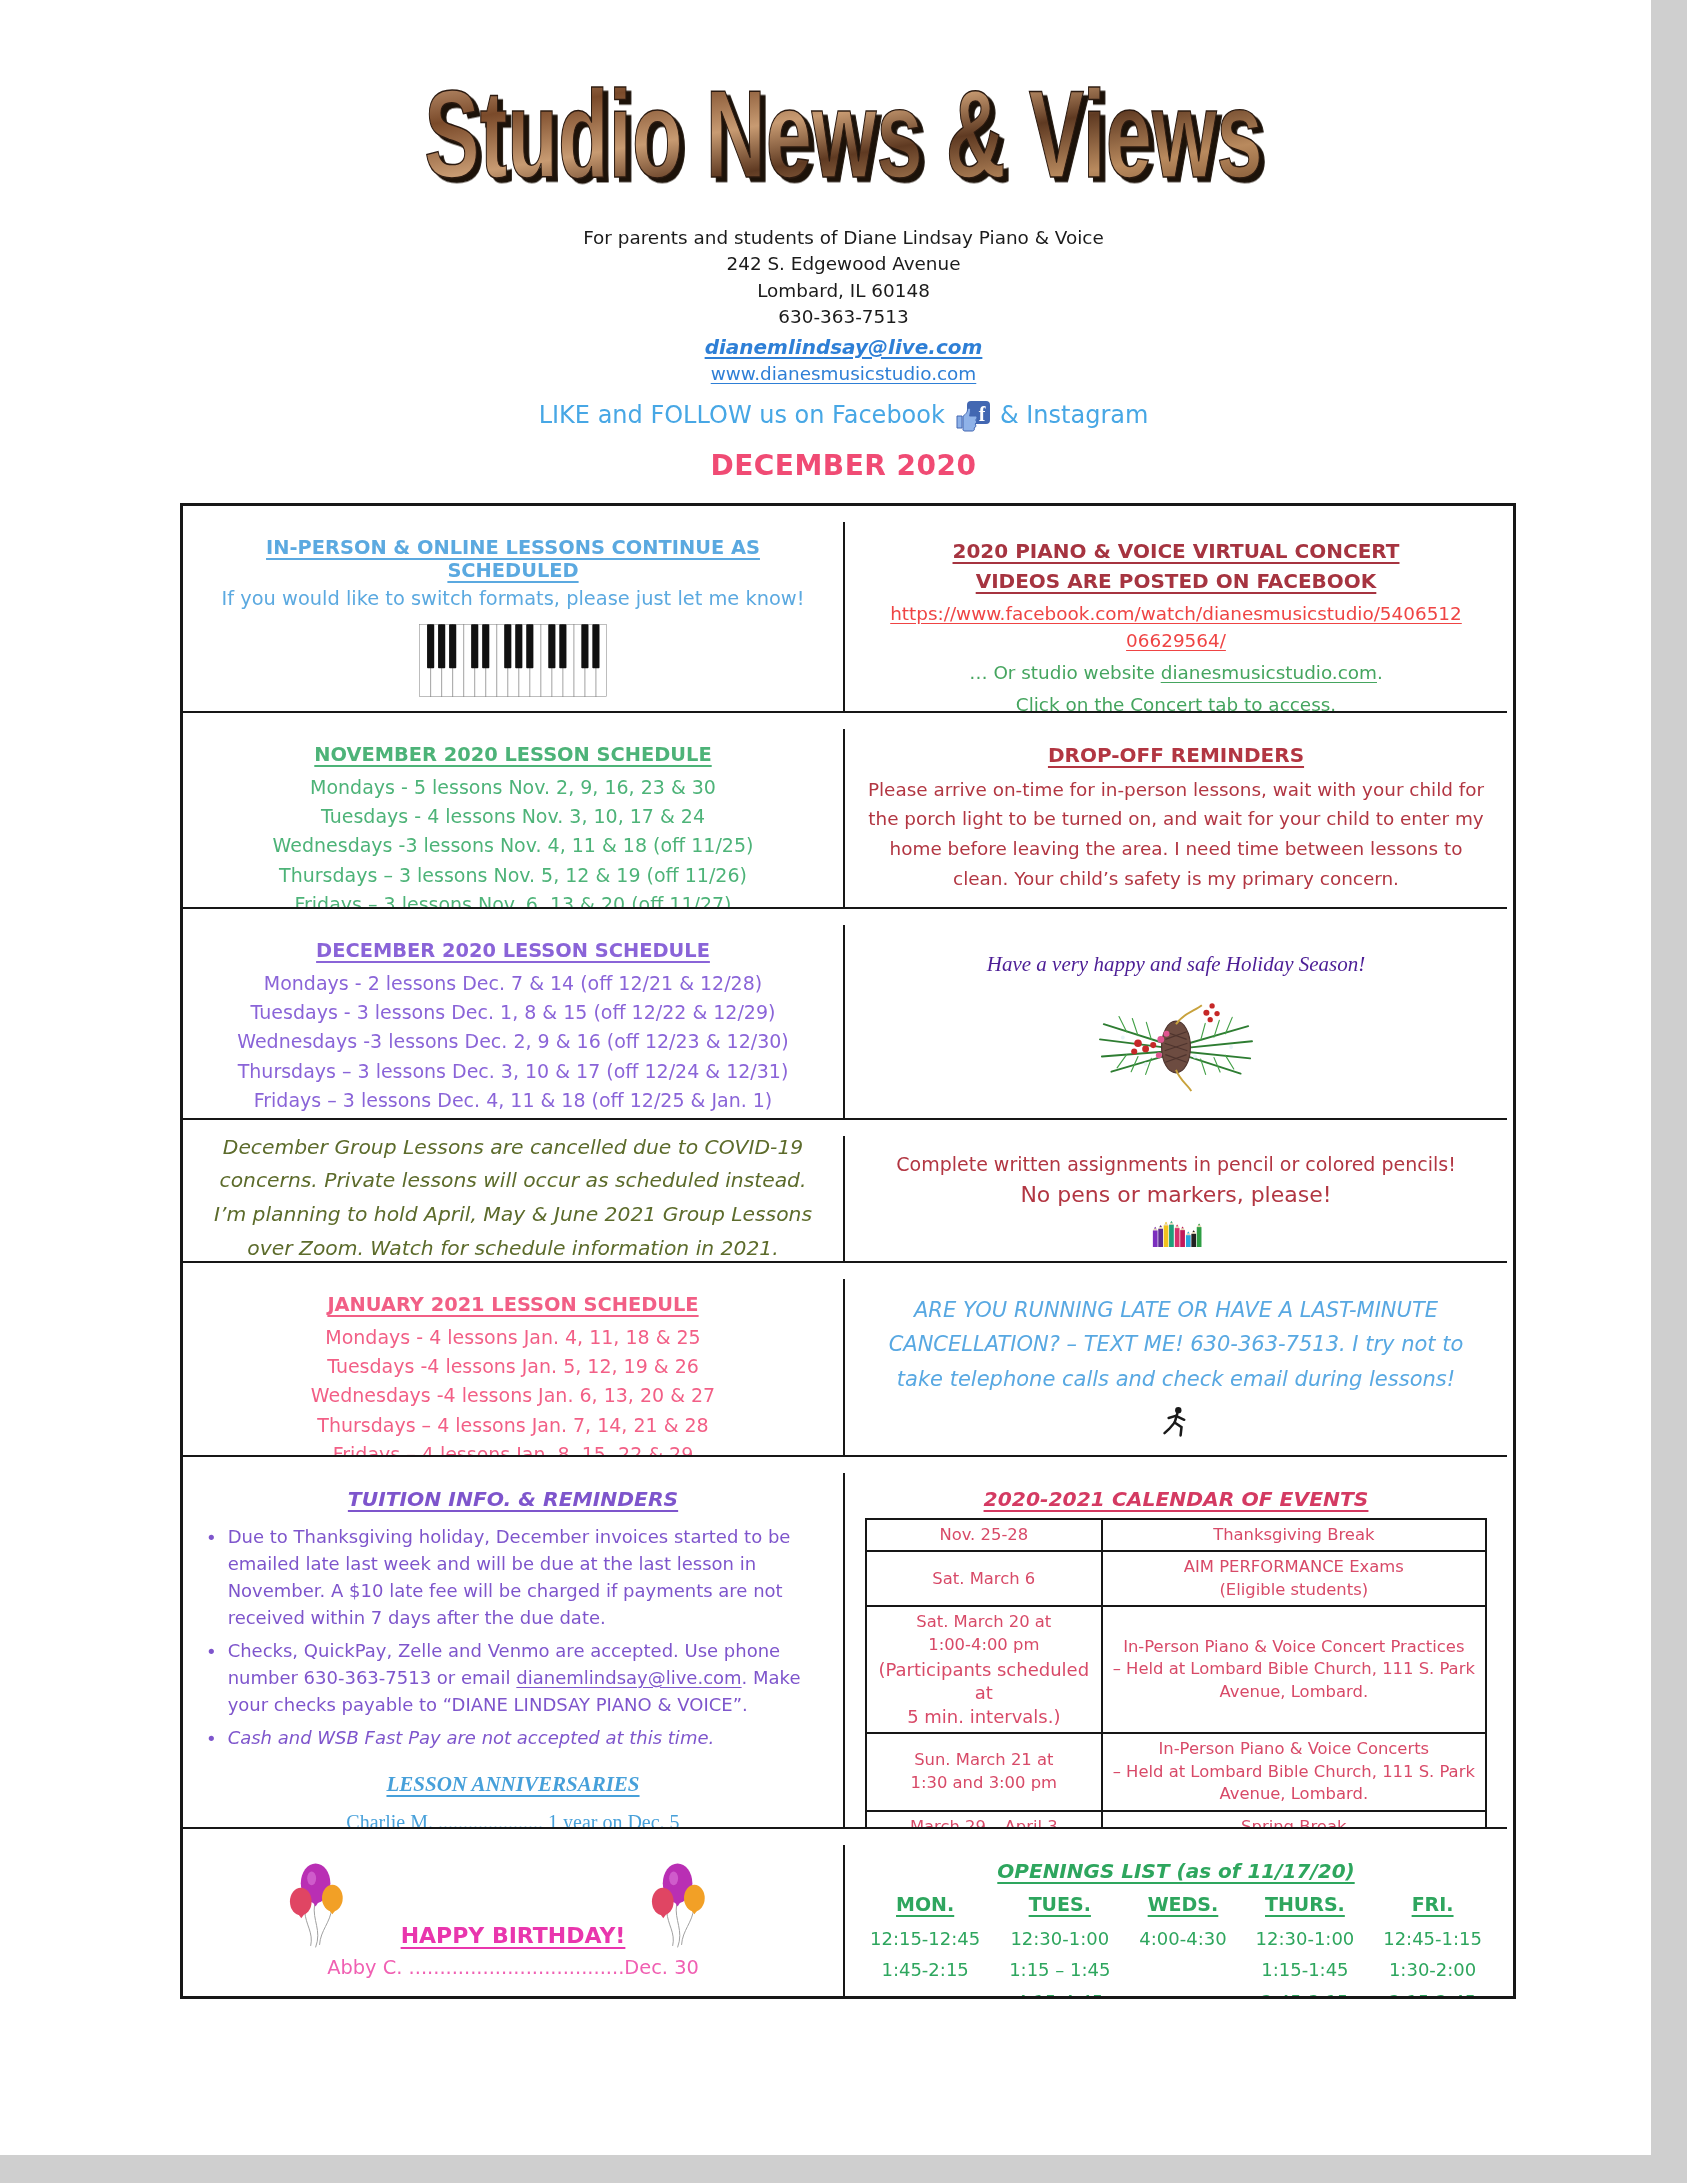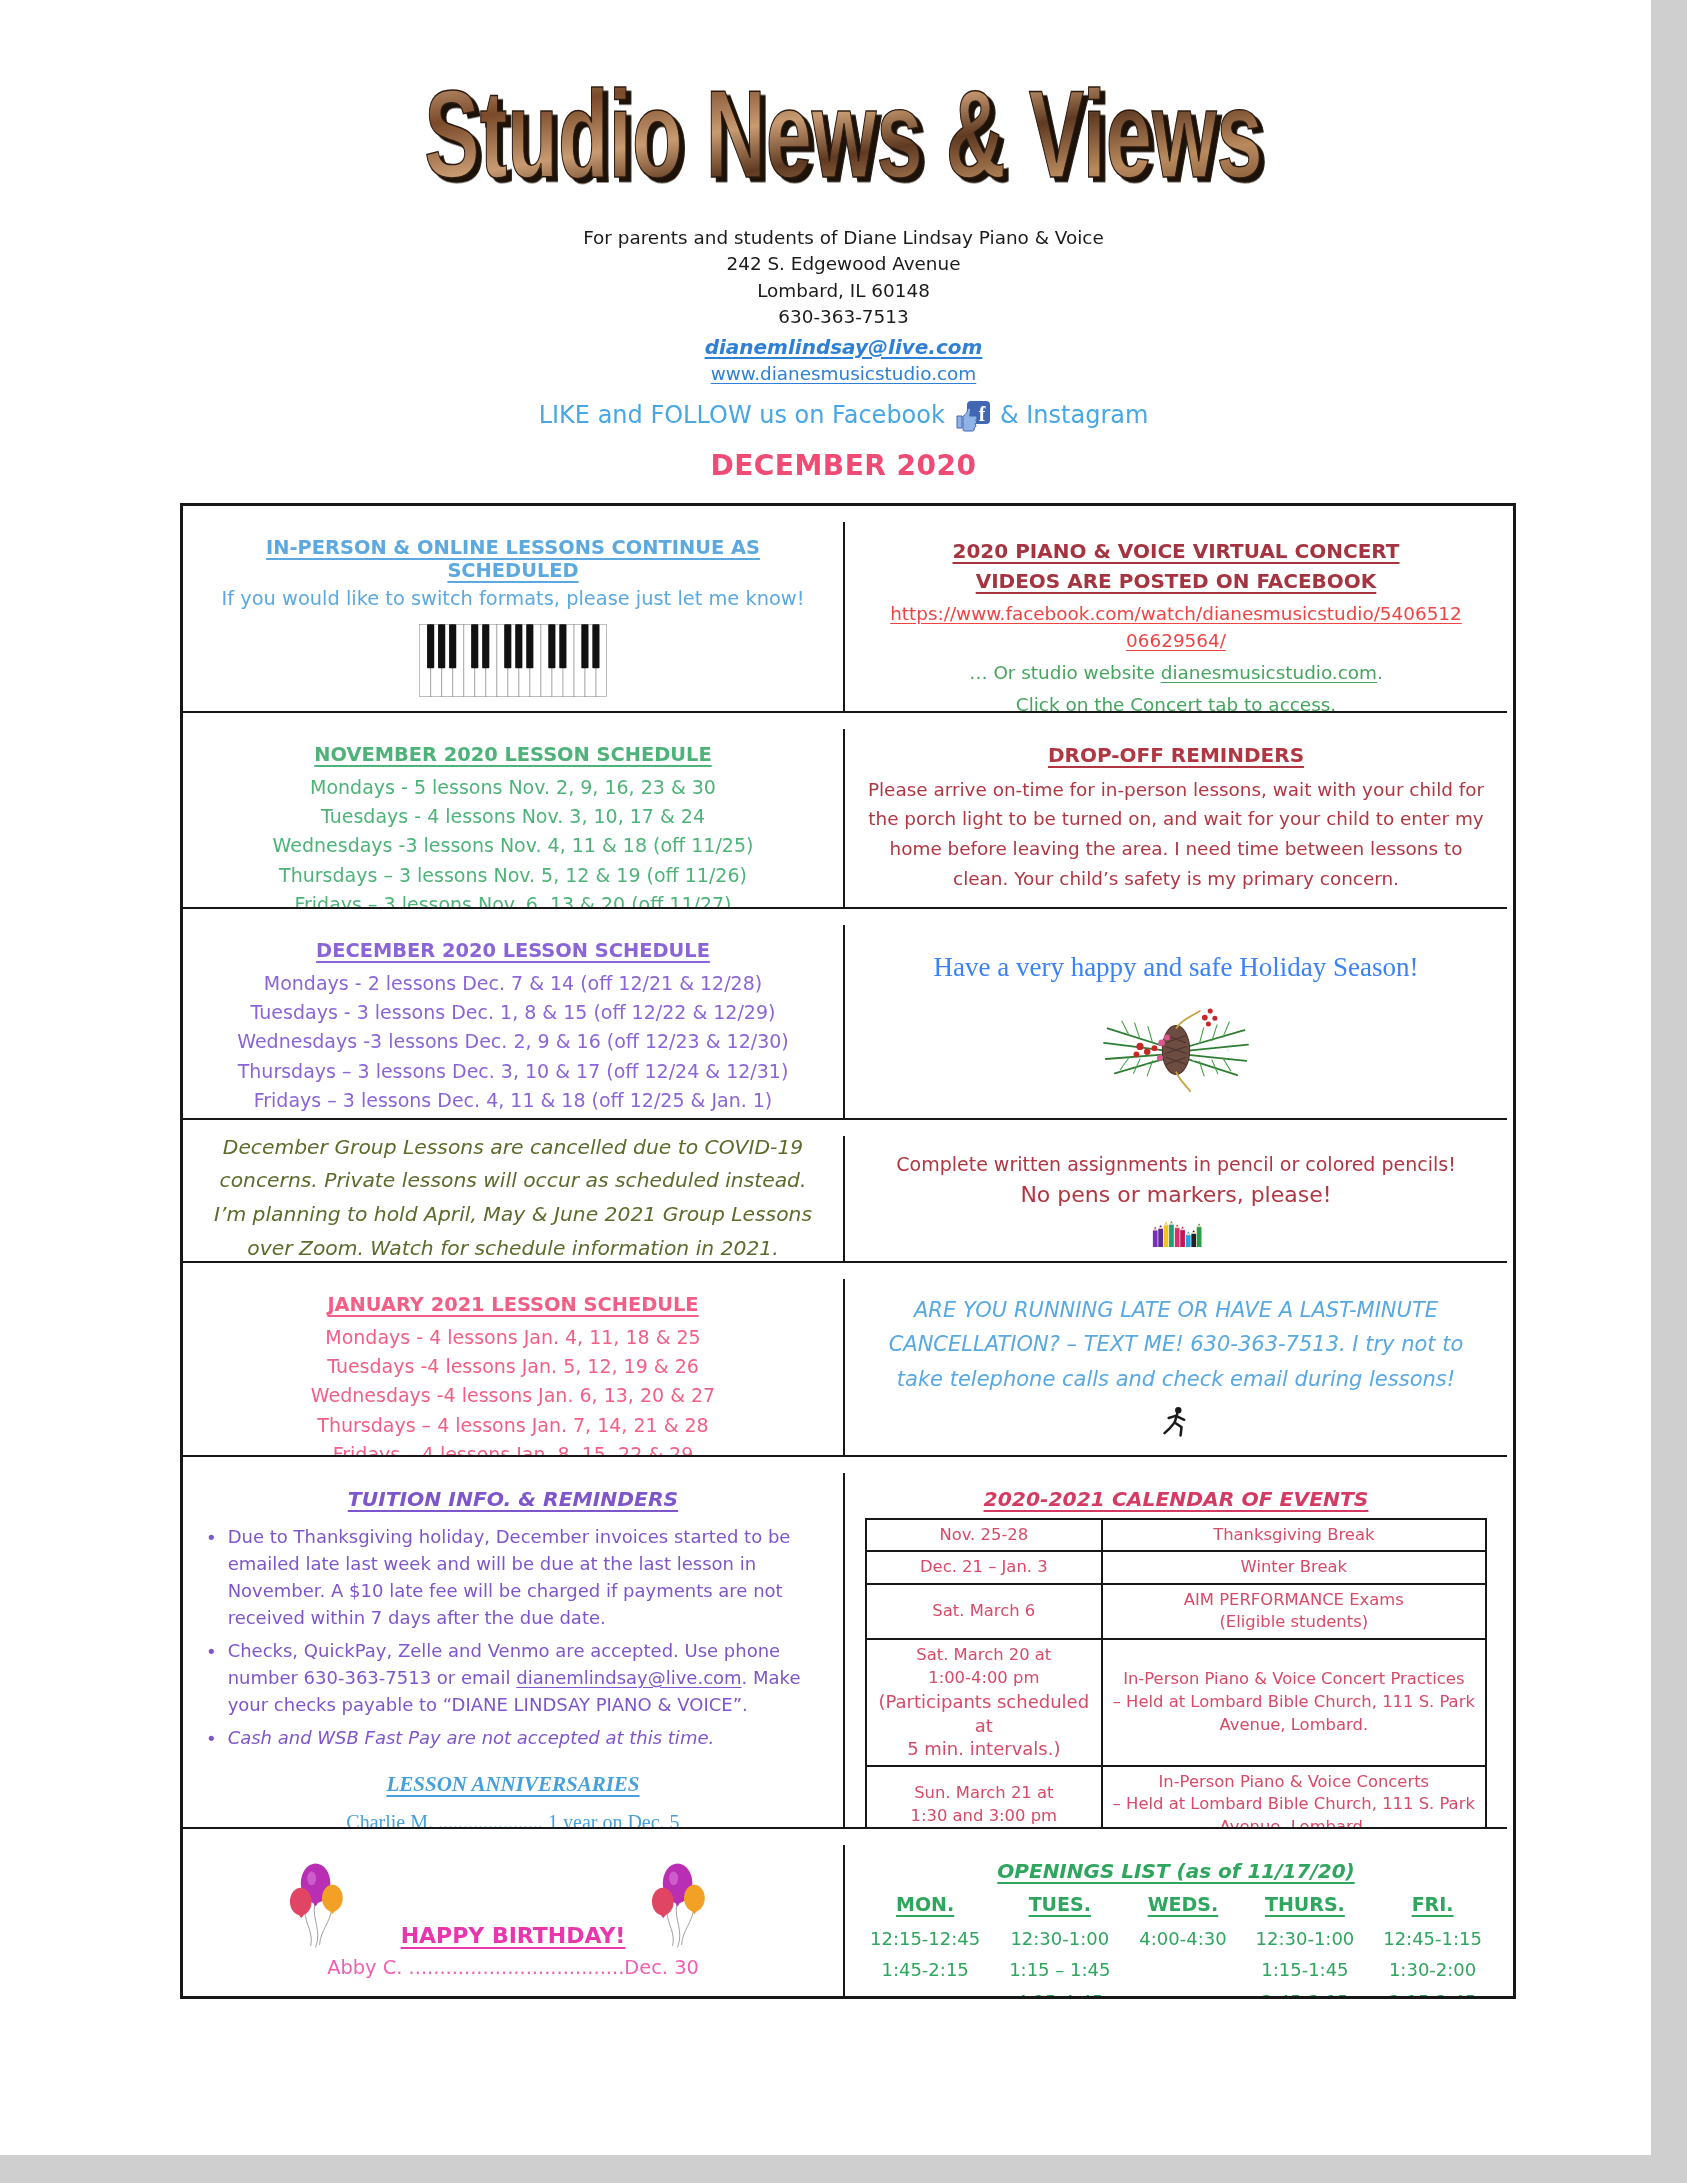--- a/index.html
+++ b/index.html
@@ -50,21 +50,21 @@
   .sched .head{font-size:19.4px;margin-bottom:7px;}
   .c-nov{color:#4db378;}
   .c-dec{color:#8a64d8;}
   .c-jan{color:#f25f86;}
 
   .c-dropoff{color:#b23642;}
   .c-dropoff .head{font-size:20px;margin-bottom:8px;}
   .c-dropoff .body{font-size:18.4px;line-height:1.62;}
 
   .c-holiday{justify-content:flex-start;}
-  .holiday-msg{font-family:"Liberation Serif",serif;font-size:27px;color:#3b82f6;
+  .holiday-msg{font-family:"Liberation Serif",serif;font-style:italic;font-size:21px;color:#4c1d95;
                margin-top:13px;}
   .garland{margin-top:13px;}
 
   .c-group{justify-content:center;}
   .c-group .body{font-style:italic;font-size:20.3px;line-height:1.66;color:#5c6b2b;}
 
   .c-assign{color:#b23642;justify-content:flex-start;}
   .c-assign .l1{font-size:19px;margin-top:3px;}
   .c-assign .l2{font-size:22px;margin-top:7px;}
   .pencils{margin-top:13px;}
@@ -383,24 +383,20 @@
 
     <div class="cell c-cal last-col">
       <div class="head h-u">2020-2021 CALENDAR OF EVENTS</div>
       <table class="cal">
         <tbody>
           <tr>
             <td class="dt preline">Nov. 25-28</td>
             <td class="preline">Thanksgiving Break</td>
           </tr>
           <tr>
-            <td class="dt preline">Dec. 21 – Jan. 3</td>
-            <td class="preline">Winter Break</td>
-          </tr>
-          <tr>
             <td class="dt preline">Sat. March 6</td>
             <td class="preline">AIM PERFORMANCE Exams
 (Eligible students)</td>
           </tr>
           <tr>
             <td class="dt">
               <div class="preline">Sat. March 20 at
 1:00-4:00 pm</div>
               <div class="cal-note preline">(Participants scheduled at
 5 min. intervals.)</div>

